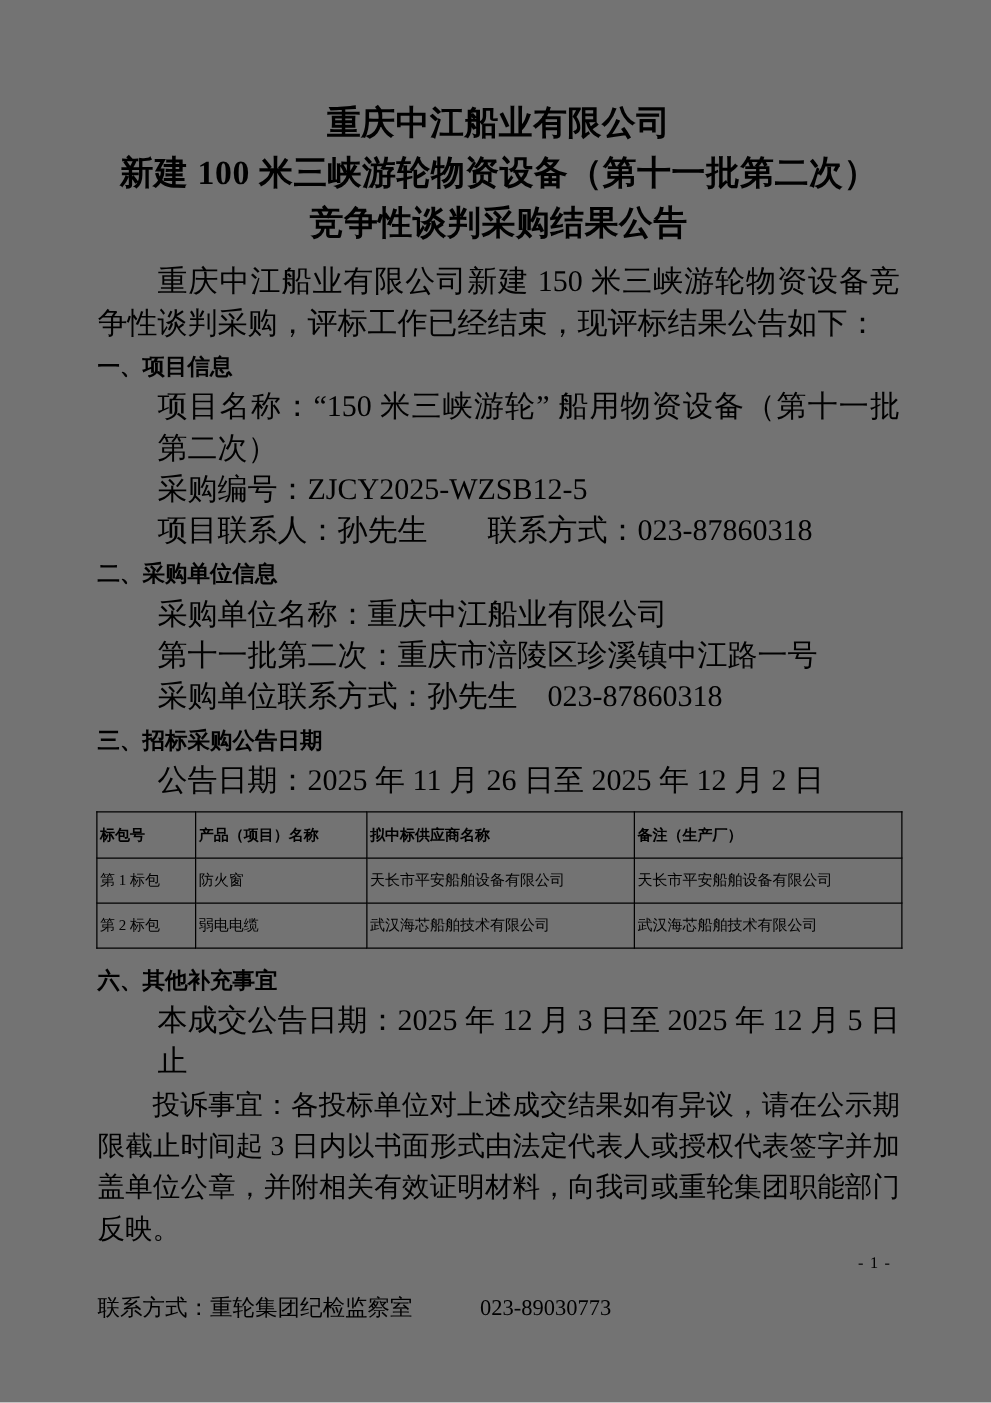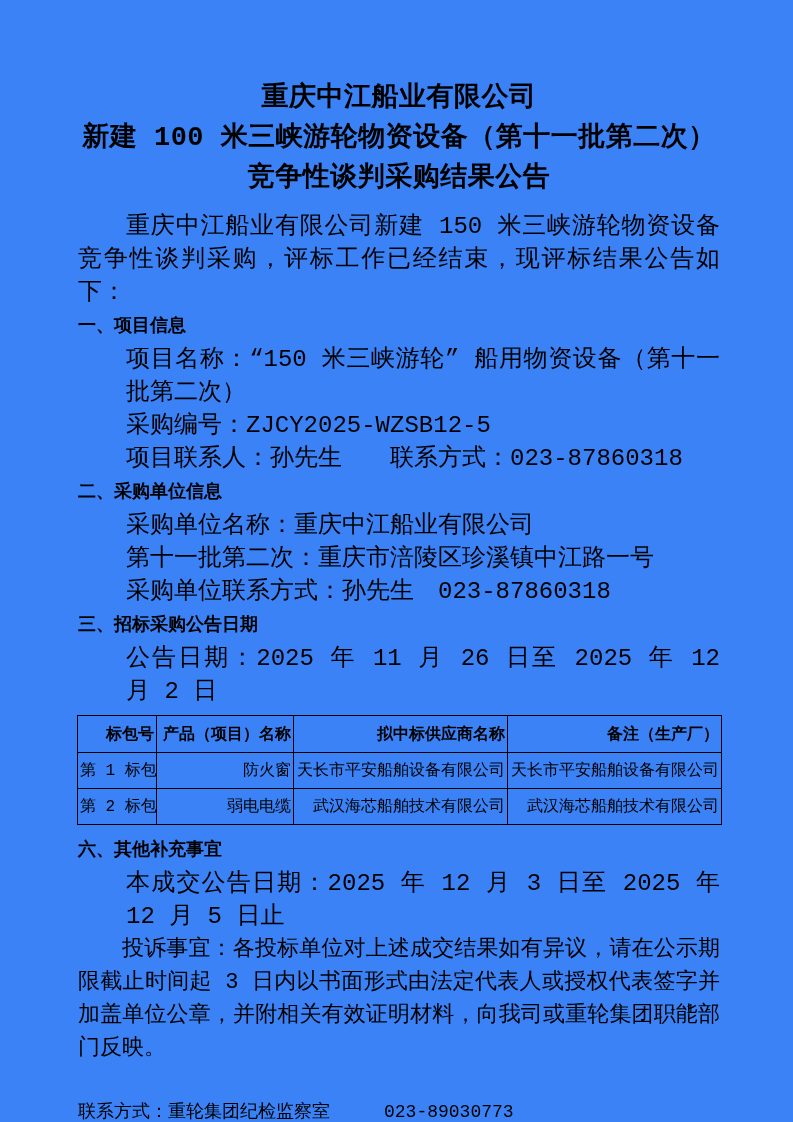--- a/index.html
+++ b/index.html
@@ -2,23 +2,23 @@
 <html><head>
 <meta charset="utf-8">
 <style>
   * { margin: 0; padding: 0; box-sizing: border-box; }
   html, body { background: #ffffff; }
   .page {
     position: relative;
     width: 793px;
     height: 1122px;
     margin: 0 auto;
-    background: #3b82f6;
+    background: #737373;
     color: #000000;
-    font-family: Liberation Mono, monospace;
+    font-family: Liberation Serif, serif;
     overflow: hidden;
   }
   .content {
     position: absolute;
     left: 78px;
     top: 78px;
     width: 642px;
   }
   .doc-title {
     text-align: center;
@@ -48,23 +48,23 @@
   }
   .inline-normal { font-weight: normal; }
   .award-table {
     border-collapse: collapse;
     width: 644px;
     margin: 7px 0 9px -1px;
     table-layout: fixed;
   }
   .award-table th, .award-table td {
     border: 1.6px solid #000000;
-    text-align: right;
+    text-align: left;
     vertical-align: middle;
-    font-size: 16px;
+    font-size: 12px;
     padding: 0 2px;
     overflow: hidden;
     white-space: nowrap;
   }
   .award-table th { height: 37px; font-weight: bold; }
   .award-table td { height: 36px; font-weight: normal; }
   .col-0 { width: 79px; }
   .col-1 { width: 137px; }
   .col-2 { width: 214px; }
   .col-3 { width: 214px; }

